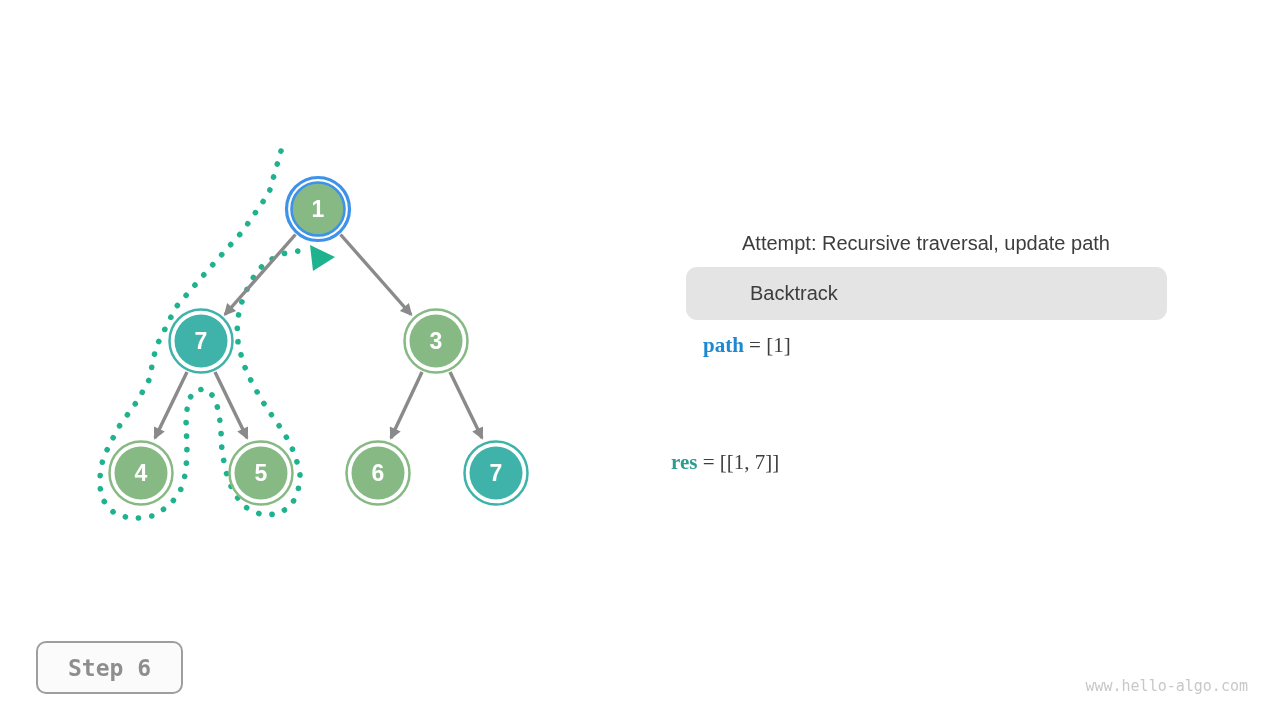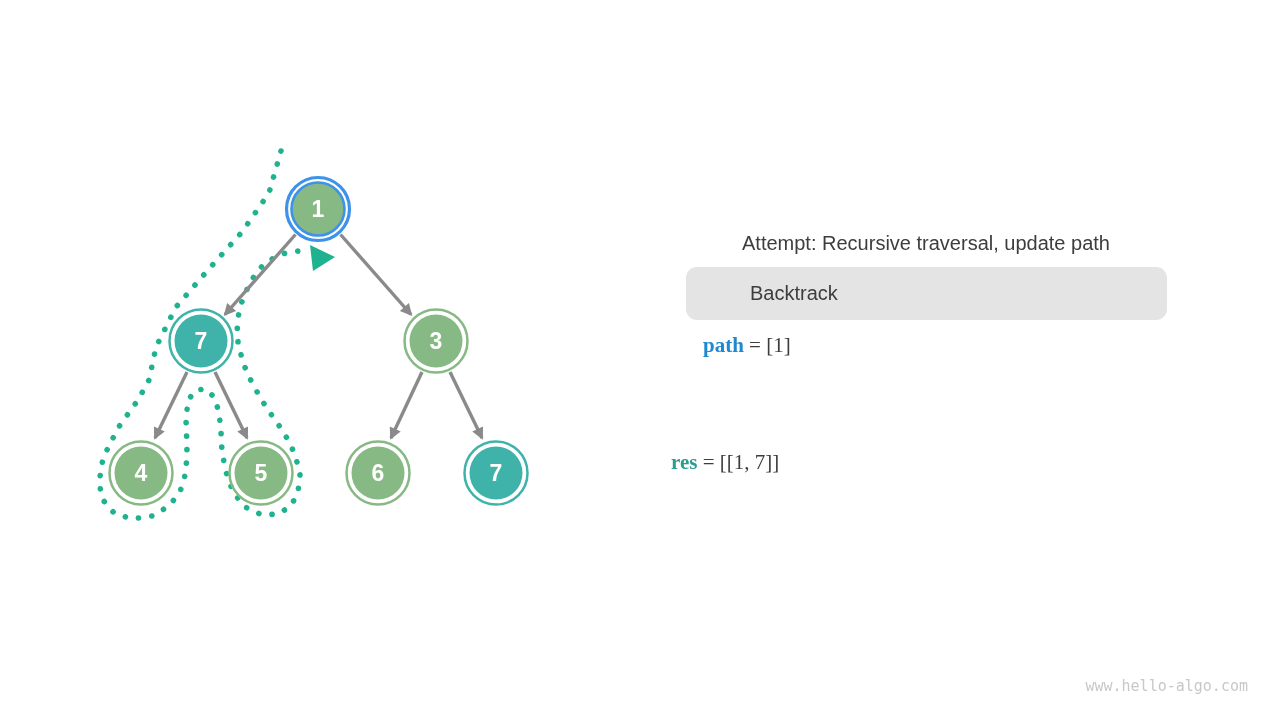--- a/index.html
+++ b/index.html
@@ -118,16 +118,17 @@
   </svg>
 
   <div class="line attempt-line"><span class="legend-label">Attempt</span><span>: Recursive traversal, update path</span></div>
 
   <div class="backtrack-chip"><span class="legend-label">Backtrack</span></div>
 
   <div class="line code-line path-line"><span class="var-path">path</span><span> = [1]</span></div>
 
   <div class="line code-line res-line"><span class="var-res">res</span><span> = [[1, 7]]</span></div>
 
+  <div class="step-badge"><span>Step 6</span></div>
 
   <div class="watermark">www.hello-algo.com</div>
 
 </div>
 
 </body></html>

